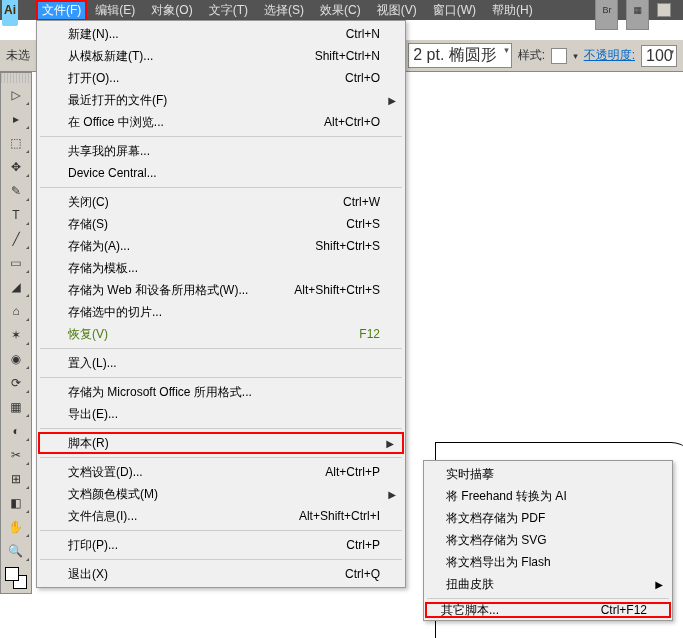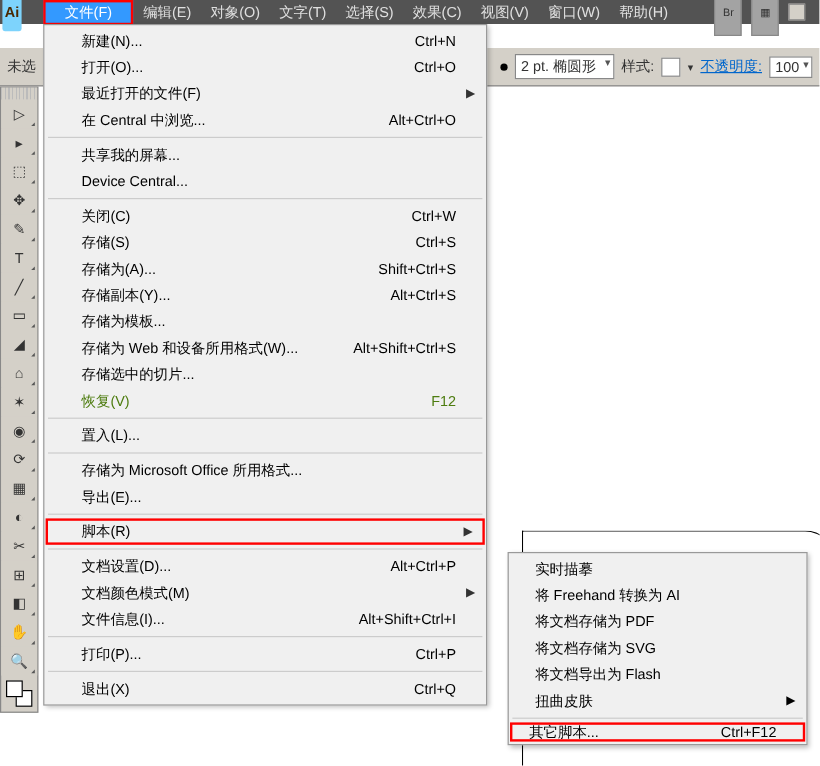--- a/index.html
+++ b/index.html
@@ -5,25 +5,25 @@
 * { margin: 0; padding: 0; box-sizing: border-box; font-family: "Microsoft YaHei", Arial, sans-serif; }
 body { background: #fff; width: 683px; height: 638px; overflow: hidden; position: relative; }
 .app-header { background: #535353; height: 20px; display: flex; align-items: center; padding: 0 2px; }
 .app-icon { width: 16px; height: 32px; background: #7dd3fc; color: #4a2800; font-size: 12px; font-weight: bold; display: flex; align-items: center; justify-content: center; margin-right: 6px; border-radius: 2px; }
 .header-btns { margin-left: auto; display: flex; gap: 8px; align-items: center; padding-right: 10px; }
 .header-btn { background: #a3a3a3; border: 1px solid #888; padding: 14px 6px; font-size: 9px; color: #333; }
 .header-dd { width: 14px; height: 14px; background: #d4d0c8; border: 1px solid #888; }
 .menu-row { position: absolute; top: 0; left: 36px; height: 20px; display: flex; align-items: center; z-index: 5; }
 .menu-item { color: #e0e0e0; font-size: 12px; padding: 2px 8px; cursor: default; white-space: nowrap; }
 .menu-item.open { background: #3399ff; color: #fff; }
-.menu-item.hl { border: 2px solid red; padding: 0 16px; }
+.menu-item.hl { border: 2px solid red; padding: 0 4px; }
 .toolbar { background: #d4d0c8; border-bottom: 1px solid #888; height: 32px; display: flex; align-items: center; padding: 0 6px; gap: 6px; font-size: 12px; color: #333; position: relative; z-index: 1; margin-top: 20px;}
 .tb-label { color: #333; text-align: right; }
 .tb-right { margin-left: auto; display: flex; align-items: center; gap: 6px; }
-.tb-field { background: #fff; border: 1px solid #888; padding: 1px 14px 1px 4px; font-size: 12px; position: relative; }
+.tb-field { background: #fff; border: 1px solid #888; padding: 1px 14px 1px 4px; font-size: 16px; position: relative; }
 .tb-field::after { content: "▾"; position: absolute; right: 2px; top: 1px; font-size: 9px; color: #555; }
 .tb-sw { width: 16px; height: 16px; background: #fff; border: 1px solid #888; }
 .tb-link { color: #0066cc; text-decoration: underline; }
 .tool-col { position: absolute; left: 0; top: 72px; width: 32px; background: #d4d0c8; border: 1px solid #888; display: flex; flex-direction: column; }
 .tool-btn { width: 30px; height: 24px; border: 1px solid #d4d0c8; display: flex; align-items: center; justify-content: center; font-size: 12px; color: #333; position: relative; }
 .corner { position: absolute; bottom: 1px; right: 1px; width: 0; height: 0; border-left: 3px solid transparent; border-bottom: 3px solid #555; }
 .tool-swatch { height: 30px; display: flex; align-items: center; justify-content: center; position: relative; }
 .sw-f { width: 14px; height: 14px; background: #fff; border: 1px solid #000; position: absolute; top: 4px; left: 4px; }
 .sw-b { width: 14px; height: 14px; background: #fff; border: 1px solid #000; position: absolute; bottom: 4px; right: 4px;}
 .canvas { position: absolute; left: 40px; right: 0; top: 52px; bottom: 0; background: #fff; z-index: 0; }
@@ -110,29 +110,33 @@
 <div class="canvas">
   <div class="drawn-shape"></div>
 </div>
 
 <div class="dropdown" id="file-dropdown">
     <div class="dd-row">
       <span>新建(N)...</span>
       <span class="shortcut">Ctrl+N</span>
     </div>
     <div class="dd-row">
+      <span>从模板新建(T)...</span>
+      <span class="shortcut">Shift+Ctrl+N</span>
+    </div>
+    <div class="dd-row">
       <span>打开(O)...</span>
       <span class="shortcut">Ctrl+O</span>
     </div>
     <div class="dd-row">
       <span>最近打开的文件(F)</span>
       <span class="arrow">▶</span>
     </div>
     <div class="dd-row">
-      <span>在 Central 中浏览...</span>
+      <span>在 Office 中浏览...</span>
       <span class="shortcut">Alt+Ctrl+O</span>
     </div>
     <div class="dd-sep"></div>
     <div class="dd-row">
       <span>共享我的屏幕...</span>
     </div>
     <div class="dd-row">
       <span>Device Central...</span>
     </div>
     <div class="dd-sep"></div>
@@ -140,24 +144,20 @@
       <span>关闭(C)</span>
       <span class="shortcut">Ctrl+W</span>
     </div>
     <div class="dd-row">
       <span>存储(S)</span>
       <span class="shortcut">Ctrl+S</span>
     </div>
     <div class="dd-row">
       <span>存储为(A)...</span>
       <span class="shortcut">Shift+Ctrl+S</span>
-    </div>
-    <div class="dd-row">
-      <span>存储副本(Y)...</span>
-      <span class="shortcut">Alt+Ctrl+S</span>
     </div>
     <div class="dd-row">
       <span>存储为模板...</span>
     </div>
     <div class="dd-row">
       <span>存储为 Web 和设备所用格式(W)...</span>
       <span class="shortcut">Alt+Shift+Ctrl+S</span>
     </div>
     <div class="dd-row">
       <span>存储选中的切片...</span>

